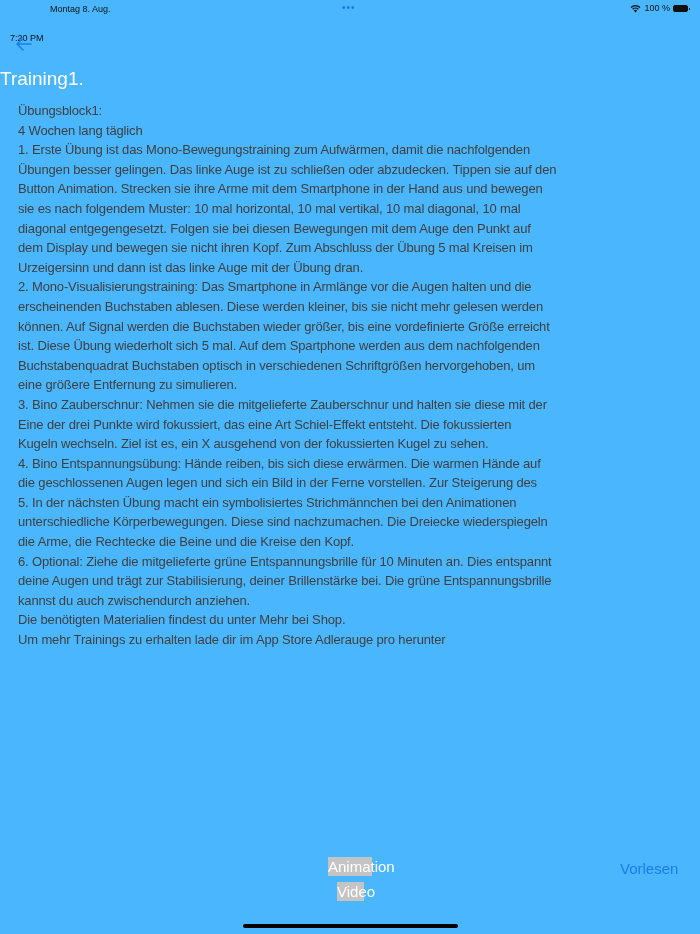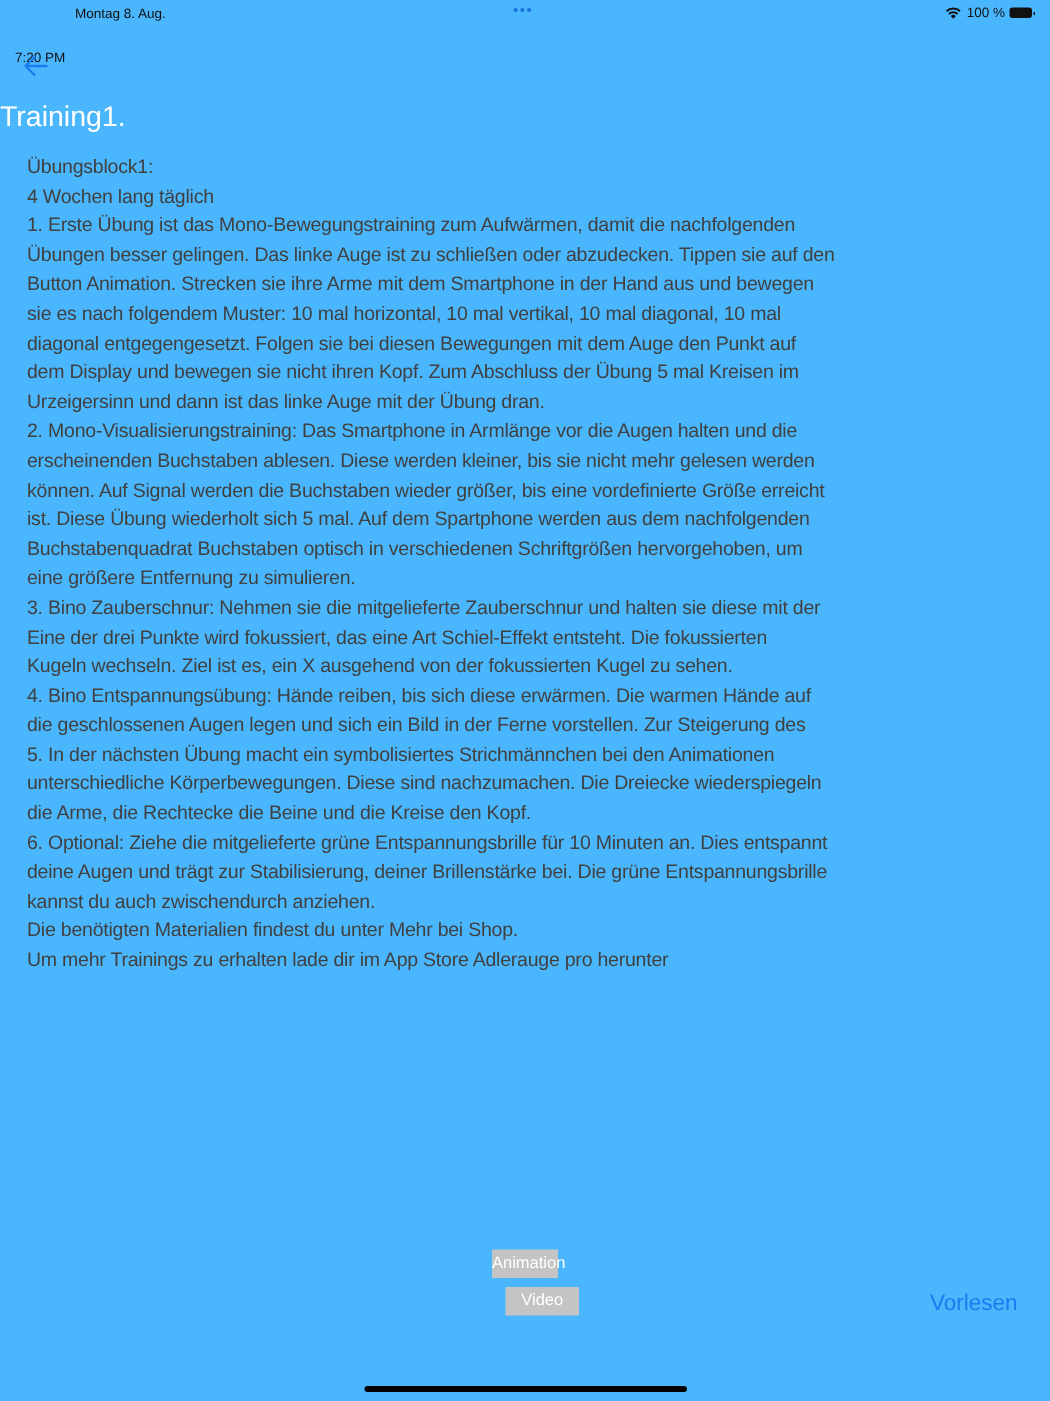--- a/index.html
+++ b/index.html
@@ -23,25 +23,25 @@
   .title {
     position:absolute; top:68px; left:0; width:700px; text-align:left;
     font-size:19px; color:#fff;
   }
   .body-text {
     position:absolute; top:101px; left:18px; width:670px;
     font-size:13px; line-height:19.6px; color:#404040; letter-spacing:-0.15px;
   }
   .body-text div { white-space:nowrap; }
   .btn-gray {
-    position:absolute; background:#C4C4C4; color:#fff; font-size:11px;
-    text-align:center; line-height:19px; height:19px; cursor:pointer;
+    position:absolute; background:#C4C4C4; color:#fff; font-size:15px;
+    text-align:right; line-height:19px; height:19px; cursor:pointer;margin-top:24px;
   }
   .btn-animation { left:328px; top:833px; width:44px; }
-  .btn-video { left:337px; top:858px; width:49px; }
+  .btn-video { left:337px; top:858px; width:27px; }
   .btn-vorlesen {
     position:absolute; left:620px; top:860px; font-size:15px; color:#1a7cf0; cursor:pointer;
   }
   .home-indicator {
     position:absolute; left:243px; top:924px; width:215px; height:4px; border-radius:3px; background:#000;
   }
 </style>
 </head>
 <body>
 

